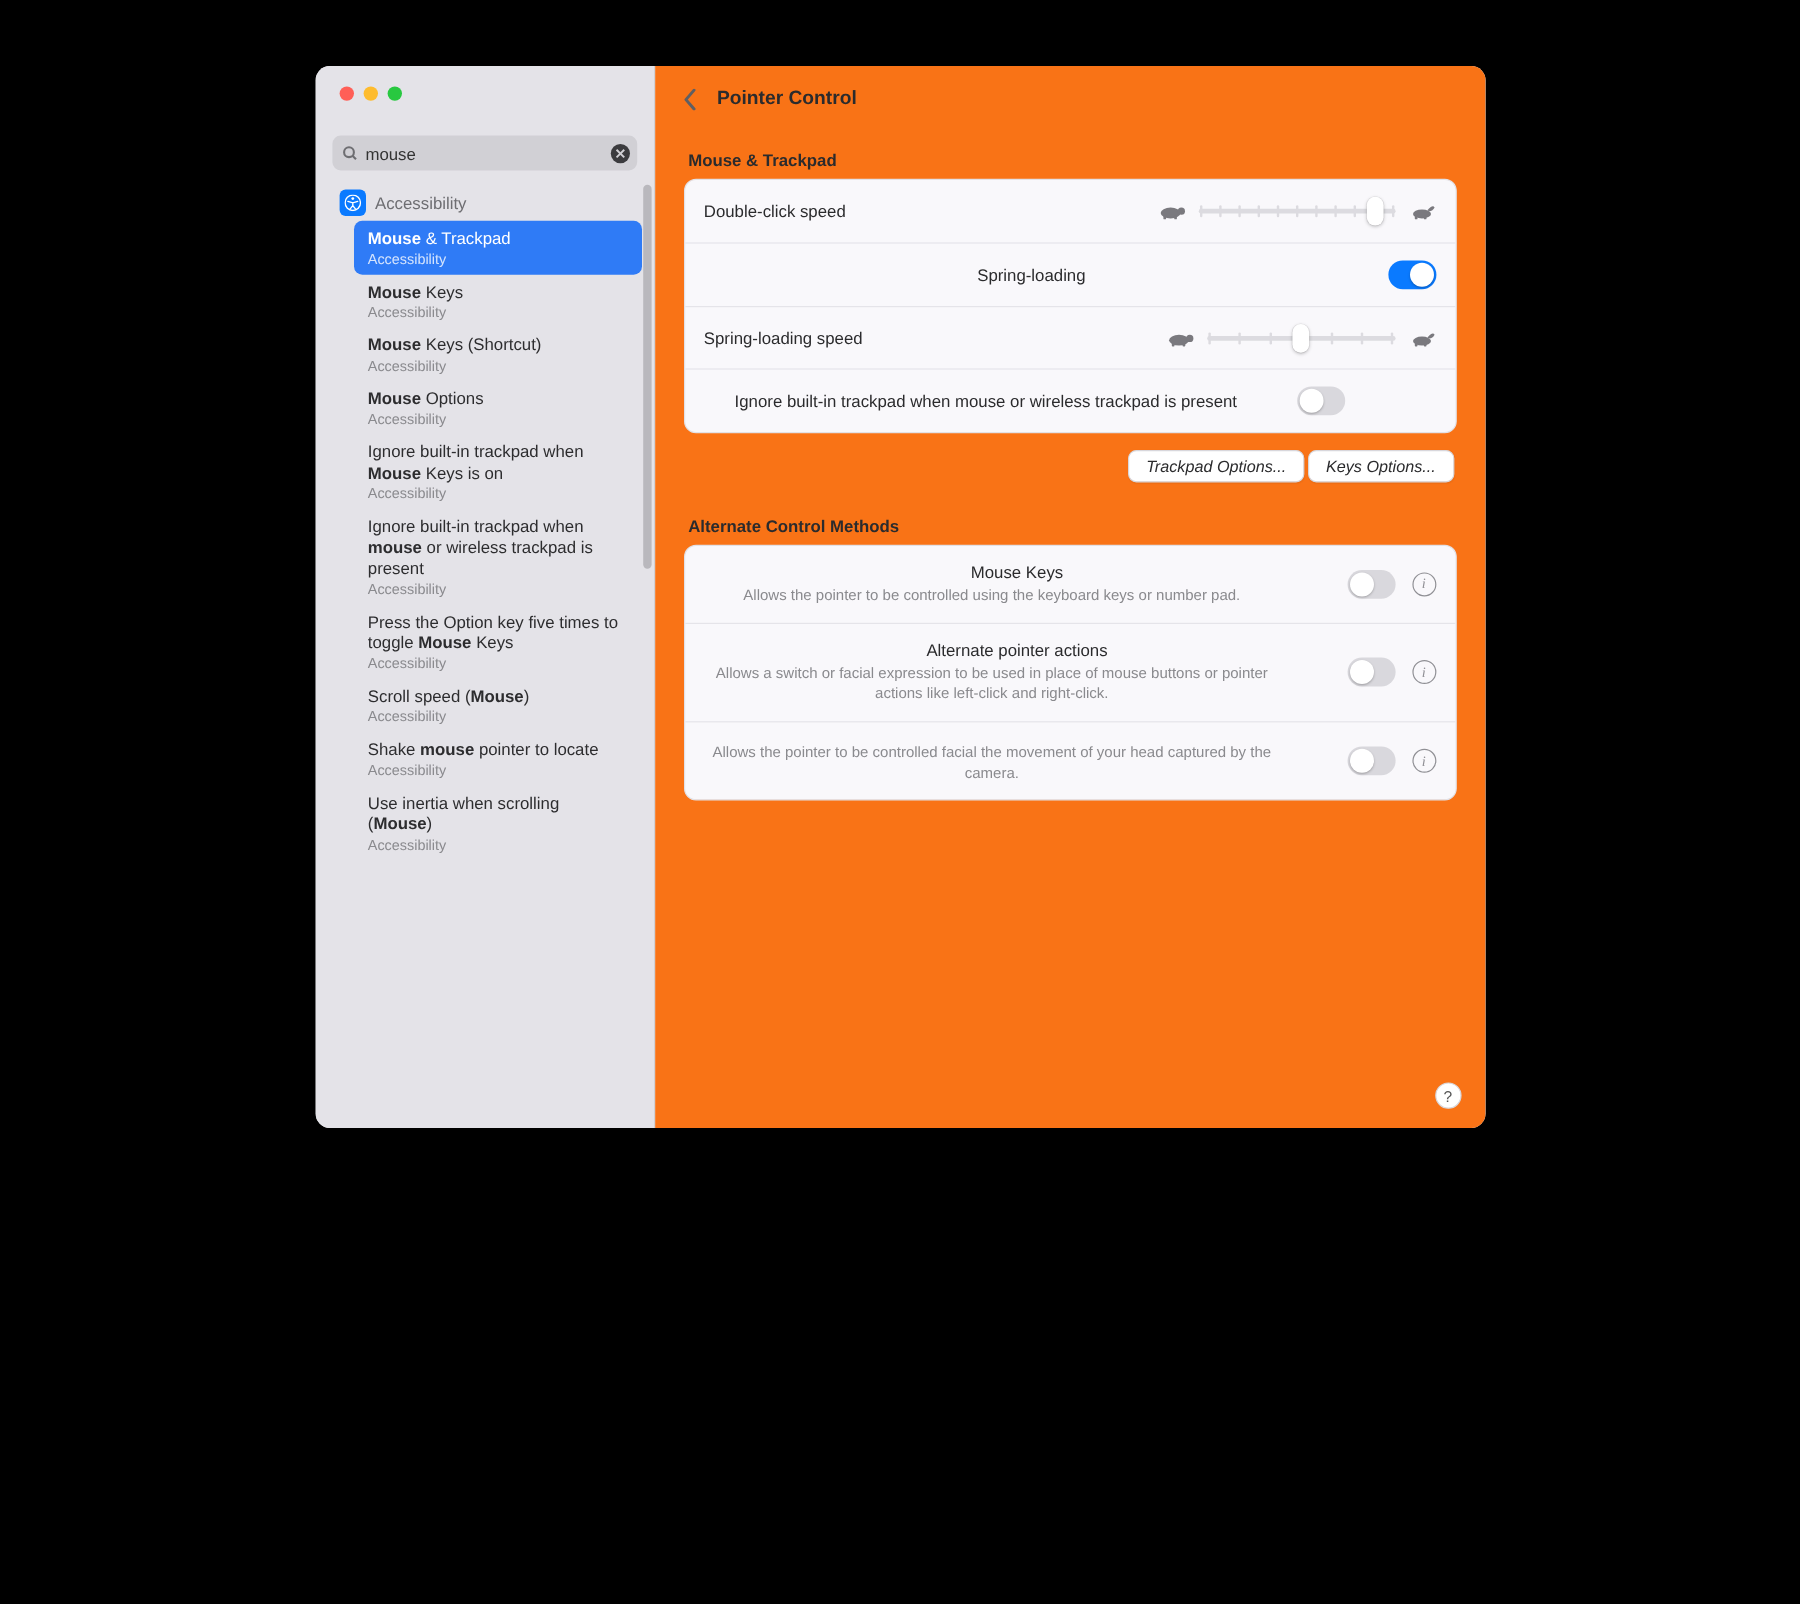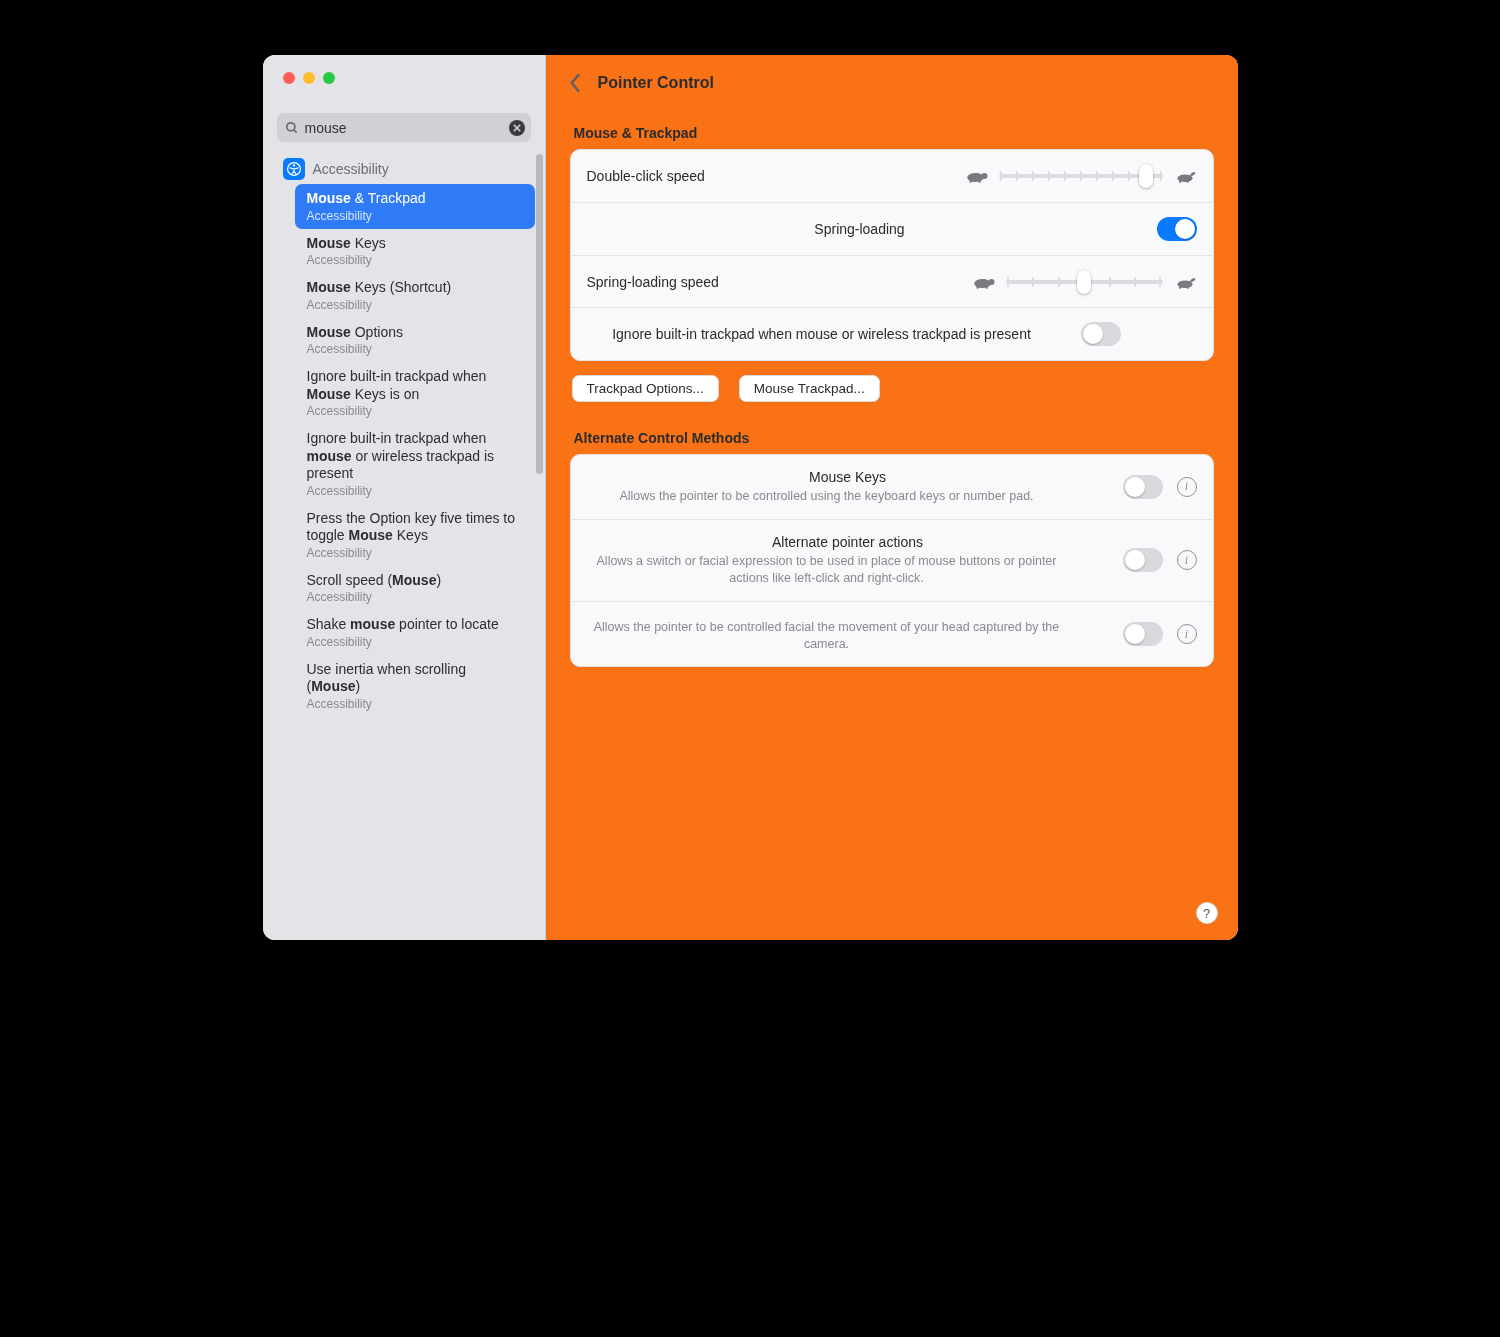--- a/index.html
+++ b/index.html
@@ -261,22 +261,24 @@
     color: #909095;
     display: flex; align-items: center; justify-content: center;
     font-size: 12px;
     font-style: italic;
     font-family: Georgia, serif;
     cursor: pointer;
     flex-shrink: 0;
   }
   .btn-row {
     display: flex;
-    gap: 20px;
+    justify-content: flex-end;
+    gap: 3px;
     margin: 14px 2px 0 2px;
+    font-style: italic;
   }
   .btn {
     background: #fff;
     border: 1px solid #d8d7dc;
     border-radius: 7px;
     padding: 5px 14px;
     font-size: 13.5px;
     color: #2b2b2d;
     cursor: pointer;
     box-shadow: 0 0.5px 1px rgba(0,0,0,0.05);
@@ -474,21 +476,21 @@
         </div>
         <div class="row">
           <div class="row-label grow" style="max-width:480px">Ignore built-in trackpad when mouse or wireless trackpad is present</div>
           <div class="toggle">
               <div class="knob"></div>
             </div>
         </div>
       </div>
       <div class="btn-row">
         <div class="btn">Trackpad Options...</div>
-        <div class="btn">Mouse Trackpad...</div>
+        <div class="btn">Keys Options...</div>
       </div>
 
       <div class="section-title" style="margin-top:28px">Alternate Control Methods</div>
       <div class="card" id="alt-card">
           <div class="row">
             <div class="row-body">
               <div class="row-label">Mouse Keys</div>
               <div class="row-desc">Allows the pointer to be controlled using the keyboard keys or number pad.</div>
             </div>
             <div class="toggle">

